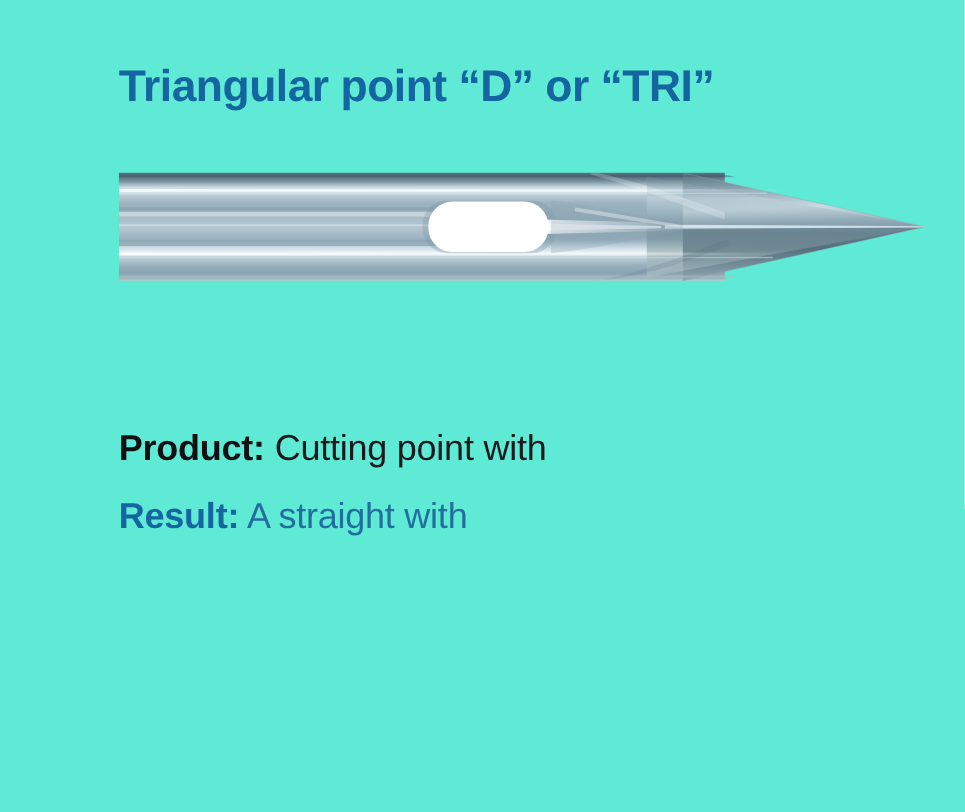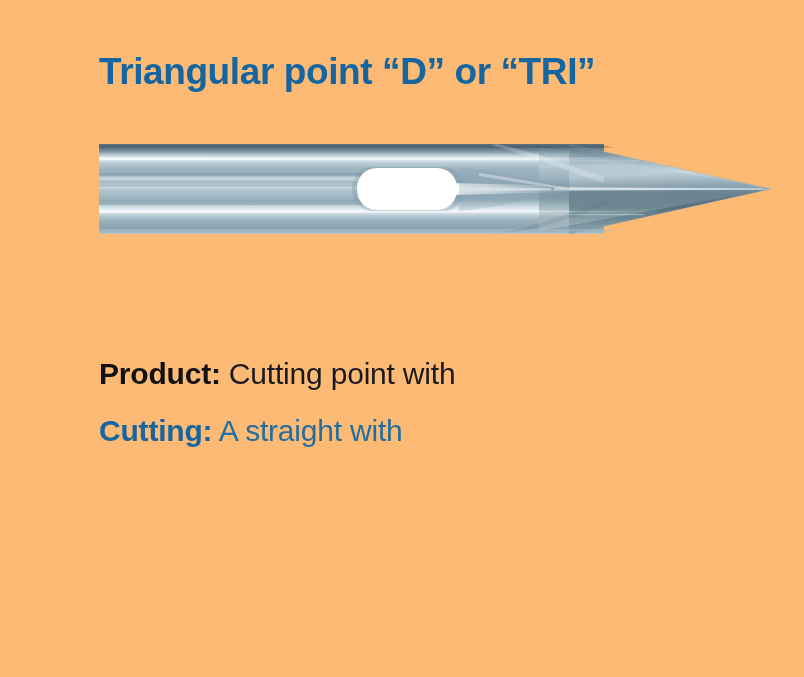--- a/index.html
+++ b/index.html
@@ -9,21 +9,21 @@
     height: 677px;
     background: #ffffff;
     font-family: "Liberation Sans", sans-serif;
     overflow: hidden;
   }
 
   #page {
     position: relative;
     width: 804px;
     height: 677px;
-    background: #fdba74;
+    background: #5eead4;
   }
 
   
   #title {
     position: absolute;
     left: 99px;
     top: 50px;
     width: 640px;
     font-size: 37px;
     font-weight: bold;
@@ -197,17 +197,17 @@
 
       <path d="M470,1 L672,46 L470,91" fill="none" stroke="#8fa7b3" stroke-width="0.6" opacity="0.5"></path>
     </svg>
   </div>
 
   <div id="description">
     <div class="desc-line">
       <span class="lbl-dark">Product:</span><span class="txt-dark"> Cutting point with</span>
     </div>
     <div class="desc-line">
-      <span class="lbl-blue">Cutting:</span><span class="txt-blue"> A straight with</span>
+      <span class="lbl-blue">Result:</span><span class="txt-blue"> A straight with</span>
     </div>
   </div>
 
 </div>
 
 </body></html>

